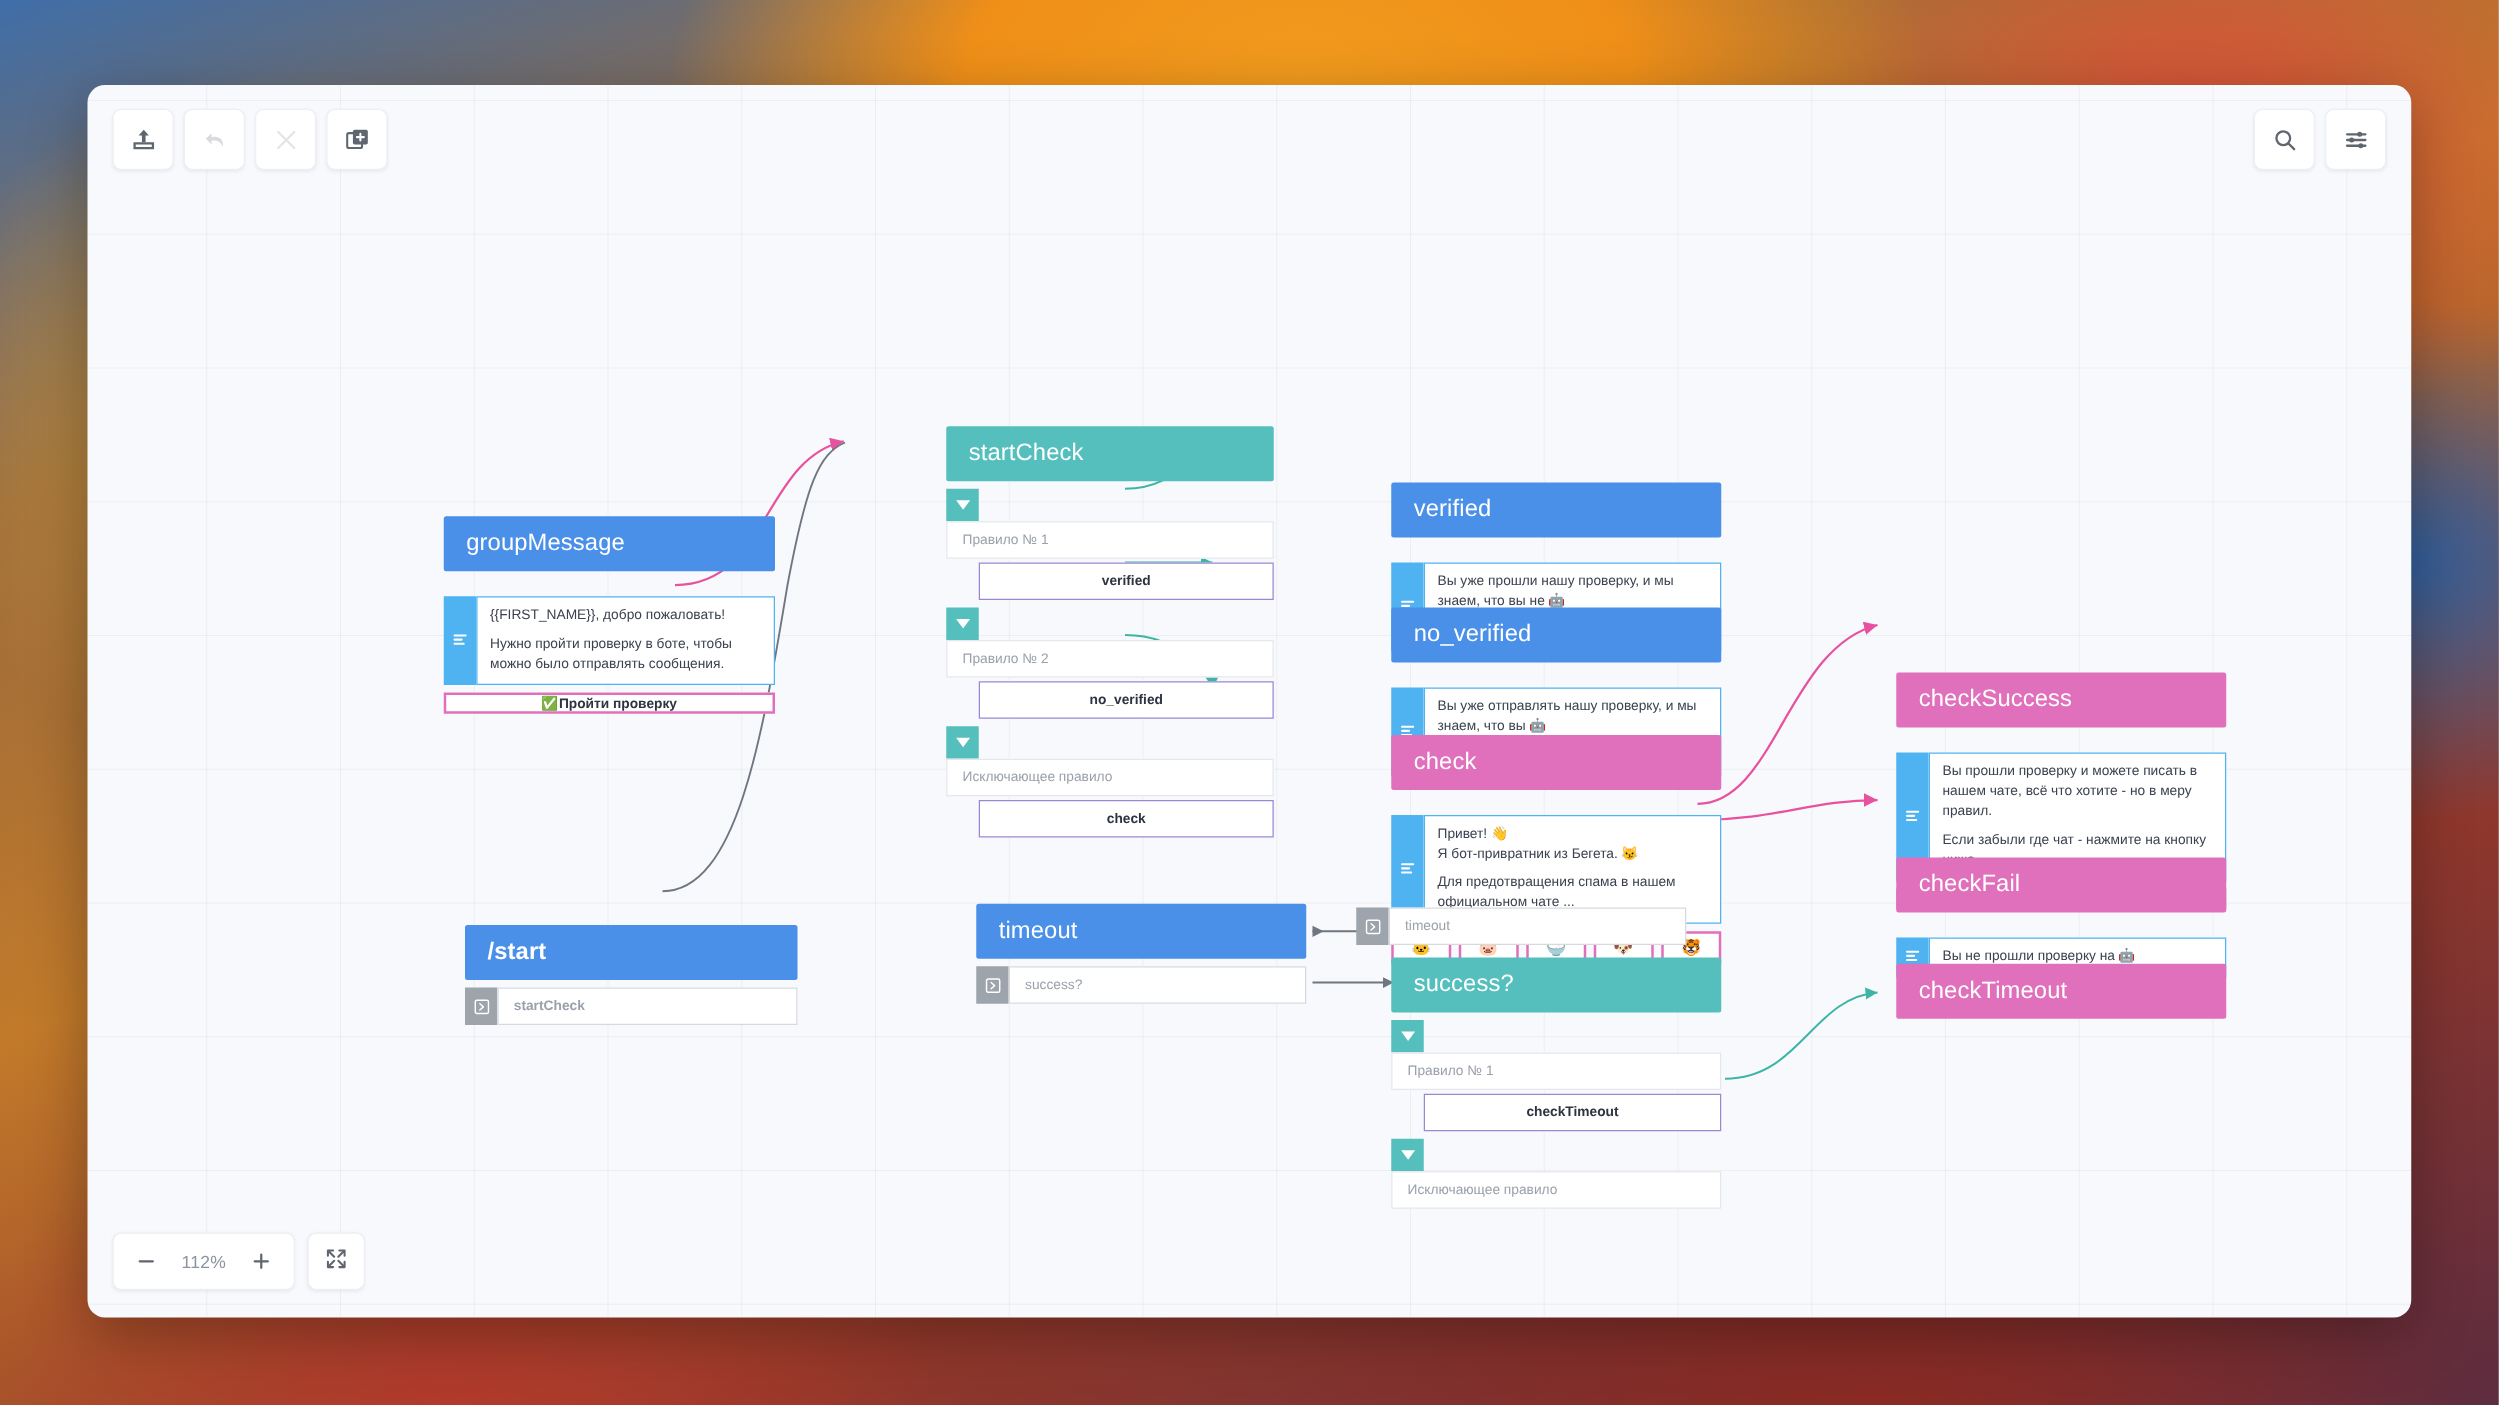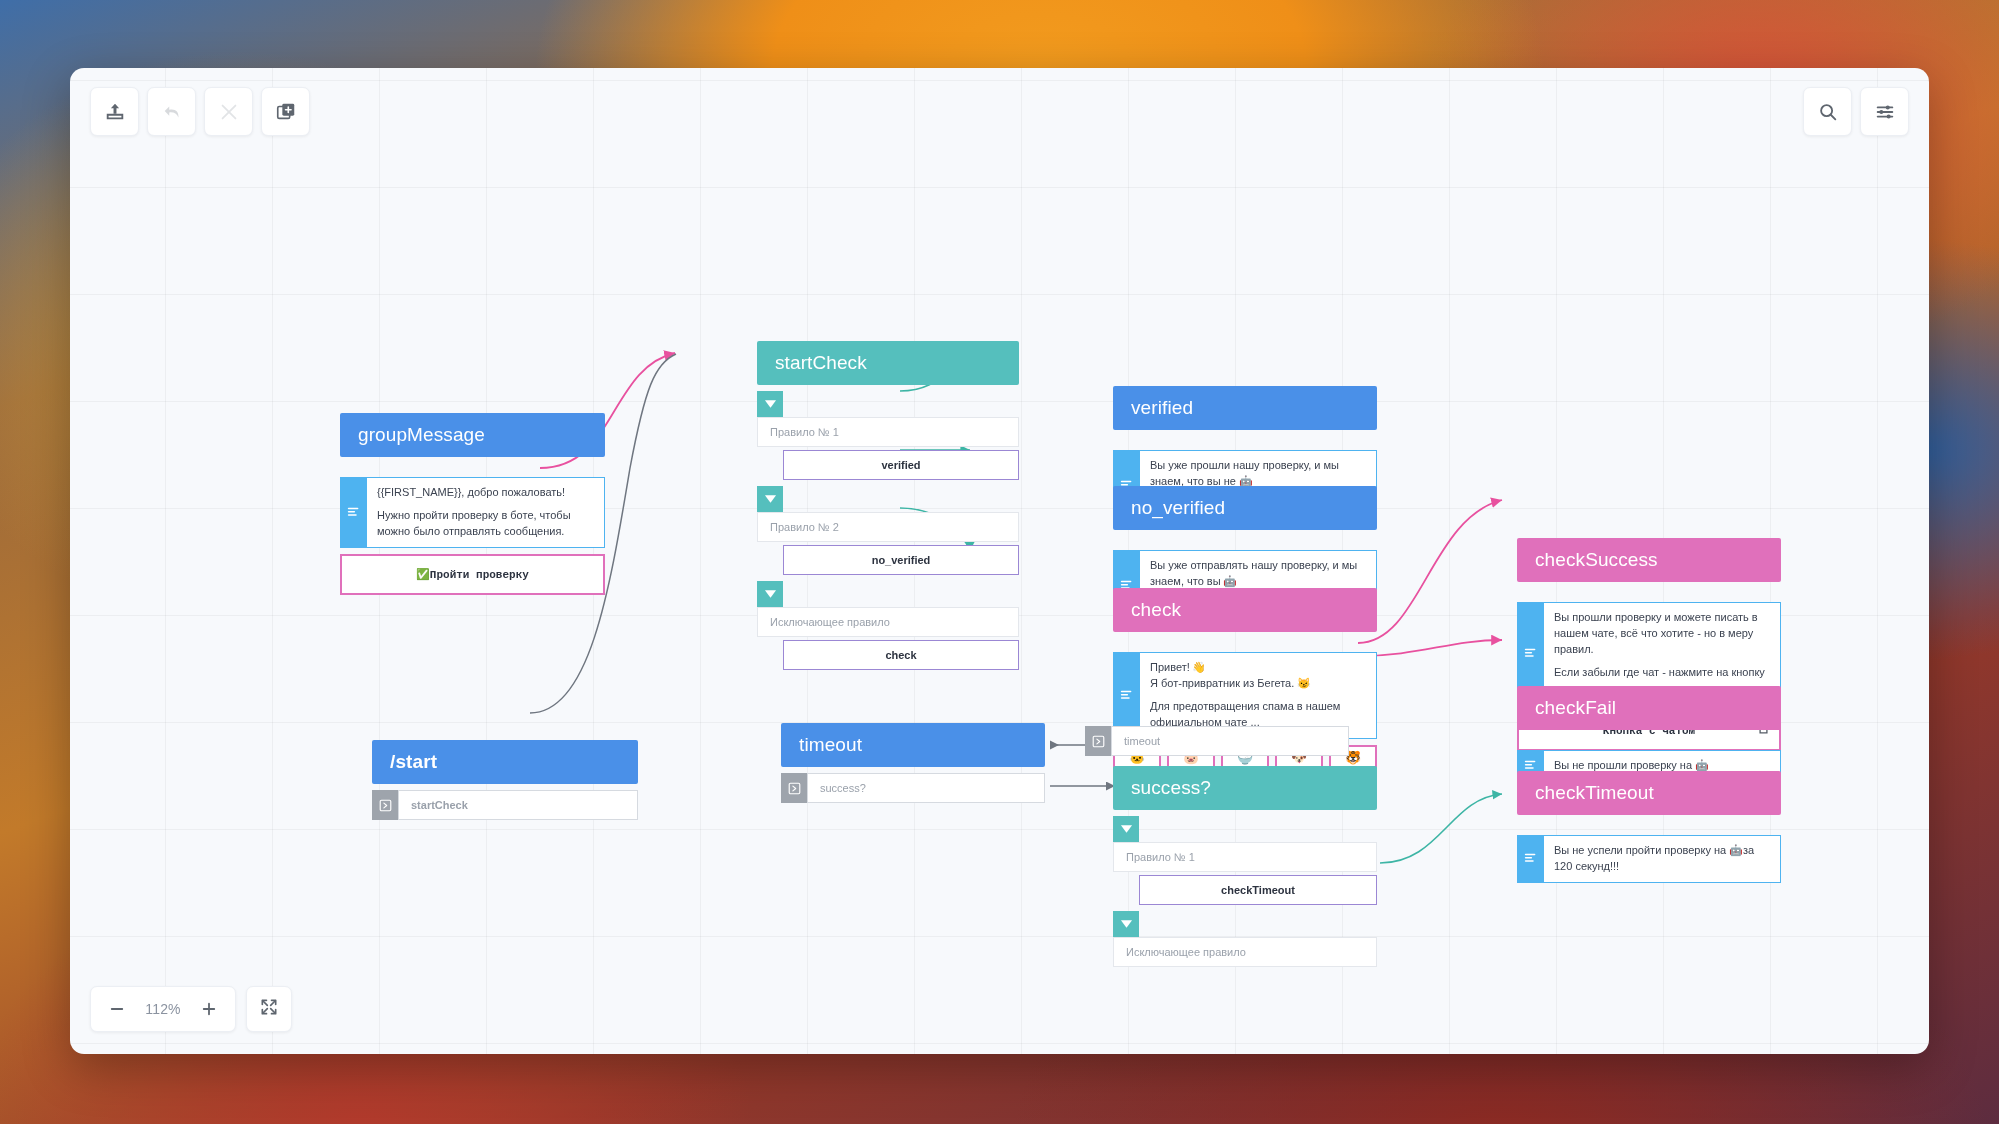--- a/index.html
+++ b/index.html
@@ -117,24 +117,23 @@
   .rulechild {
     margin-left: 26px; margin-top: 3px;
     background:#fff; border:1.5px solid #55bfbd;
     padding: 8px 12px; font-size: 11px; color:#2d3340; font-weight:bold; text-align:center;
   }
   .rulechild.violet { border-color:#9b87d4; }
 
   
   .btnrow {
     background:#fff; border: 2px solid #e070bb;
-    margin-top: 6px; padding: 12px 12px;
+    margin-top: 6px; padding: 0 12px;
     font-size: 11px; font-weight:bold; color:#2d3340; text-align:center;
     position: relative;
-    font-family: Liberation Mono, monospace;
   }
   .btnrow .extra { position:absolute; right: 9px; top: 50%; transform: translateY(-50%); }
 
   .emojirow { display:flex; gap: 6px; margin-top: 6px; }
   .emojibtn {
     flex:1; background:#fff; border:2px solid #e070bb;
     height: 26px; display:flex; align-items:center; justify-content:center;
     font-size: 13px; line-height:1;
   }
 </style>
@@ -174,21 +173,21 @@
 
     <path d="M 1288 588 C 1350 588 1380 572 1432 572" fill="none" stroke="#e8519f" stroke-width="1.8" marker-end="url(#ap)"></path>
 
     <path d="M 1020 677 L 980 677" fill="none" stroke="#6f7680" stroke-width="1.5" marker-end="url(#agl)"></path>
 
     <path d="M 980 718 C 1020 718 1020 718 1045 718" fill="none" stroke="#6f7680" stroke-width="1.5" marker-end="url(#ag)"></path>
 
     <path d="M 1310 795 C 1370 795 1380 730 1432 726" fill="none" stroke="#3db5a5" stroke-width="1.6" marker-end="url(#at)"></path>
   </svg>
 
-  <div class="node" style="left:270px; top:345px; width:265px;">
+  <div class="node" style="left:285px; top:345px; width:265px;">
     <div class="node-title t-blue">groupMessage</div>
     <div class="msgrow">
       <div class="msgicon">
         <svg width="13" height="13" viewBox="0 0 16 16">
             <g fill="#fff">
               <rect x="1" y="2" width="13" height="2" rx="1"></rect>
               <rect x="1" y="6" width="9" height="2" rx="1"></rect>
               <rect x="1" y="10" width="11" height="2" rx="1"></rect>
             </g>
           </svg>
@@ -402,34 +401,20 @@
           </svg>
       </div>
       <div class="msgbody">
         <p>Вы не прошли проверку на 🤖</p>
       </div>
     </div>
   </div>
 
   <div class="node" style="left:1447px; top:703px; width:264px;">
     <div class="node-title t-pink">checkTimeout</div>
-    <div class="msgrow">
-      <div class="msgicon">
-        <svg width="13" height="13" viewBox="0 0 16 16">
-            <g fill="#fff">
-              <rect x="1" y="2" width="13" height="2" rx="1"></rect>
-              <rect x="1" y="6" width="9" height="2" rx="1"></rect>
-              <rect x="1" y="10" width="11" height="2" rx="1"></rect>
-            </g>
-          </svg>
-      </div>
-      <div class="msgbody">
-        <p>Вы не успели пройти проверку на 🤖за 120 секунд!!!</p>
-      </div>
-    </div>
   </div>
 
   <div class="toolbar left">
     <div class="tbtn">
       <span>
         <svg width="22" height="22" viewBox="0 0 24 24">
             <path d="M12 3 L16.5 8 H13.6 V14 H10.4 V8 H7.5 Z" fill="#5f666f"></path>
             <path d="M4 15 h16 v4 H4 z" fill="none" stroke="#5f666f" stroke-width="2"></path>
           </svg>
       </span>

